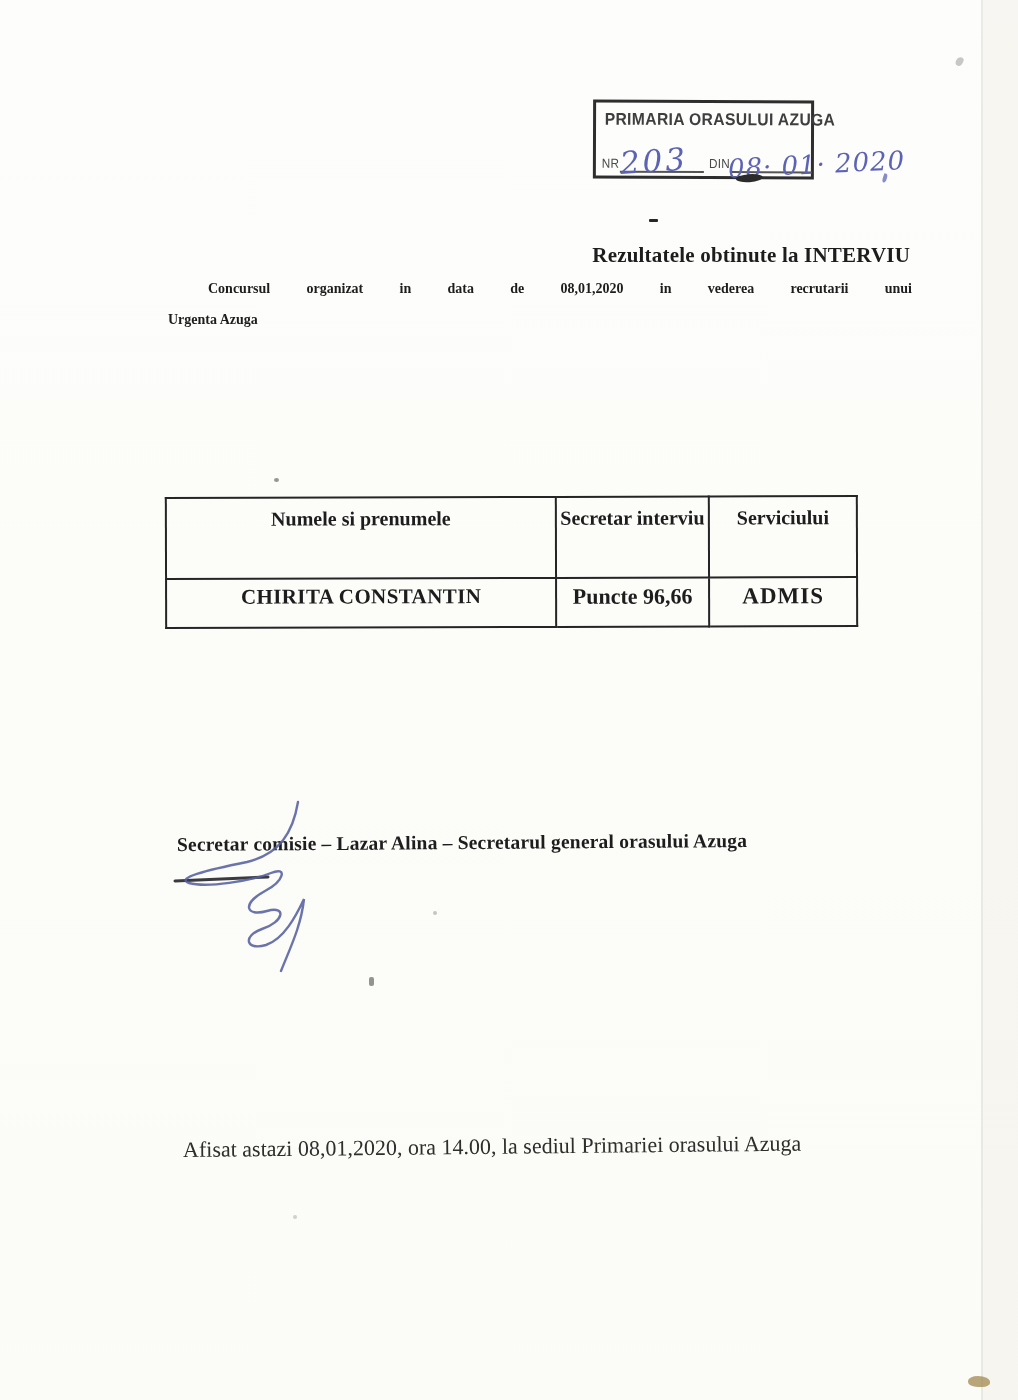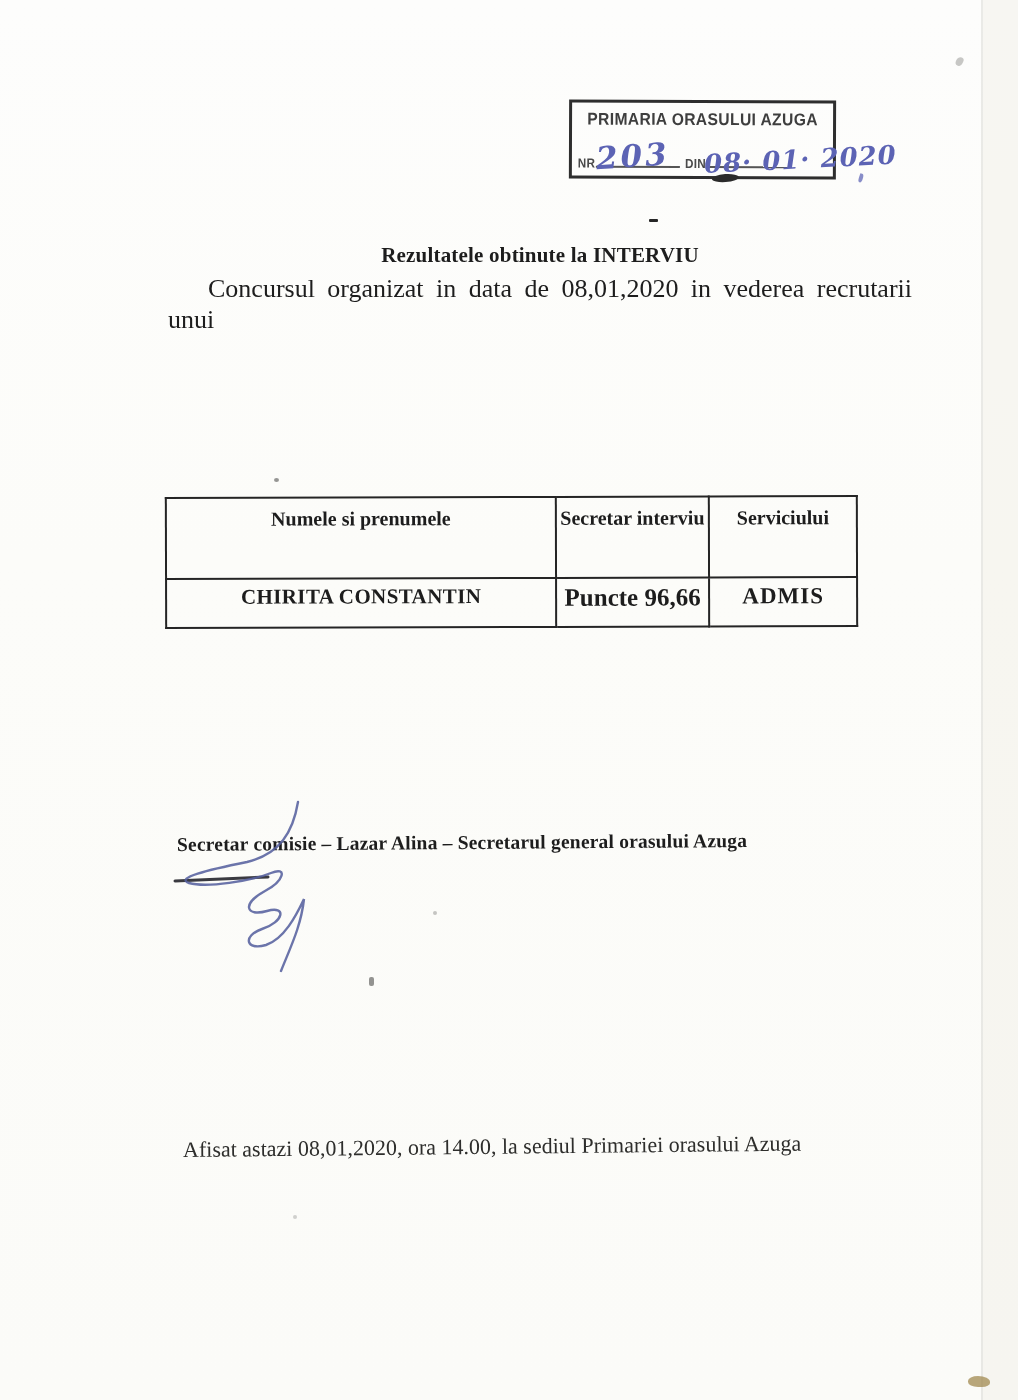--- a/index.html
+++ b/index.html
@@ -29,41 +29,41 @@
   .speck-c { left: 274px; top: 478px; width: 5px; height: 4px; background: #6a6a68; opacity: .7; }
   .speck-d { left: 968px; top: 1376px; width: 22px; height: 11px; background: #a28a50; opacity: .75; border-radius: 50% 60% 40% 50%; }
   .speck-e { left: 433px; top: 911px; width: 4px; height: 4px; background: #8d8d8b; opacity: .5; }
   .speck-f { left: 293px; top: 1215px; width: 4px; height: 4px; background: #9b9b98; opacity: .45; }
   .dash-mark {
     position: absolute; left: 649px; top: 219px; width: 9px; height: 3px;
     background: #262626; border-radius: 1px;
   }
   
   .stamp {
-    position: absolute; left: 569px; top: 100px; width: 267px; height: 79px;
+    position: absolute; left: 593px; top: 100px; width: 221px; height: 79px;
     border: 3px solid #2e2e2e;
     box-sizing: border-box;
     transform: rotate(0.2deg);
   }
   .stamp-org {
     margin-top: 7px;
     text-align: center;
     font-family: "Liberation Sans", sans-serif;
     font-weight: 700;
     font-size: 17px;
     color: #3e3e3e;
     letter-spacing: 0.4px;
     transform: scaleX(0.92);
     white-space: nowrap;
   }
   .stamp-fields {
     position: absolute; left: 5px; bottom: 3px; right: -70px;
-    display: flex; align-items: flex-start;
+    display: flex; align-items: flex-end;
     font-family: "Liberation Sans", sans-serif;
-    font-weight: 700; font-size: 13px; color: #4a4a4a;
+    font-weight: 400; font-size: 13px; color: #4a4a4a;
   }
   .stamp-label { padding-bottom: 2px; letter-spacing: 0.3px; transform: scaleX(0.9); }
   .stamp-blank {
     position: relative;
     border-bottom: 2px solid #555;
     height: 10px;
   }
   .blank-nr { width: 84px; margin-right: 4px; }
   .blank-din { width: 80px; }
   .hand {
@@ -90,27 +90,27 @@
     position: absolute; left: 287px; top: 70px; width: 4px; height: 9px;
     background: #6a70bb; border-radius: 0 60% 60% 60%; transform: rotate(18deg); opacity: .8;
   }
   .stamp-smudge {
     position: absolute; left: 140px; bottom: -6px; width: 27px; height: 8px;
     background: #2b2b2b; border-radius: 50%; transform: rotate(-4deg);
   }
   
   .doc-title {
     position: absolute; left: 170px; top: 243px; width: 740px;
-    text-align: center;
+    text-align: right;
     font-weight: 700; font-size: 21px; color: #1d1d1d;
     letter-spacing: 0.2px;
   }
   .body-par {
     position: absolute; left: 168px; top: 274px; width: 744px;
-    font-weight: 400; font-size: 26px; color: #1d1d1d;
+    font-weight: 700; font-size: 14px; color: #1d1d1d;
     line-height: 30.5px;
   }
   .par-line { text-align: justify; text-align-last: justify; }
   .par-line.first { text-indent: 40px; }
   .par-line.last { text-align: left; text-align-last: left; }
   
   .results {
     position: absolute; left: 165px; top: 496px;
     border-collapse: collapse;
     table-layout: fixed;
@@ -122,21 +122,21 @@
     font-family: "Liberation Serif", serif;
     color: #1d1d1d;
     padding: 0;
   }
   .col-name  { width: 388px; }
   .col-score { width: 151px; }
   .col-result{ width: 146px; }
   .results .hdr-row th { height: 72px; font-size: 20px; font-weight: 700; text-align: center; padding-top: 7px; line-height: 26px; }
   .results .data-row td { height: 42px; padding-top: 5px; text-align: center; font-weight: 700; }
   .cell-candidate { font-size: 21px; letter-spacing: 0.4px; }
-  .cell-score { font-size: 25px; }
+  .cell-score { font-size: 22px; }
   .cell-result { font-size: 23px; letter-spacing: 1px; }
   
   .signatory {
     position: absolute; left: 177px; top: 832px;
     font-weight: 700; font-size: 19.5px; color: #1d1d1d;
     white-space: nowrap;
     letter-spacing: 0.2px;
     transform: rotate(-0.4deg);
   }
   .signature-svg {
@@ -180,20 +180,21 @@
       </span>
     </div>
     <div class="hand-comma"></div>
     <div class="stamp-smudge"></div>
   </div>
 
   <div class="doc-title">Rezultatele obtinute la INTERVIU</div>
 
   <div class="body-par">
     <div class="par-line first">Concursul organizat in data de 08,01,2020 in vederea recrutarii unui</div>
+    <div class="par-line last">Urgenta Azuga</div>
   </div>
 
   <table class="results">
     <tbody>
         <tr class="hdr-row">
       <th class="col-name">Numele si prenumele</th>
       <th class="col-score">Secretar interviu</th>
       <th class="col-result">Serviciului</th>
     </tr>
     <tr class="data-row">

